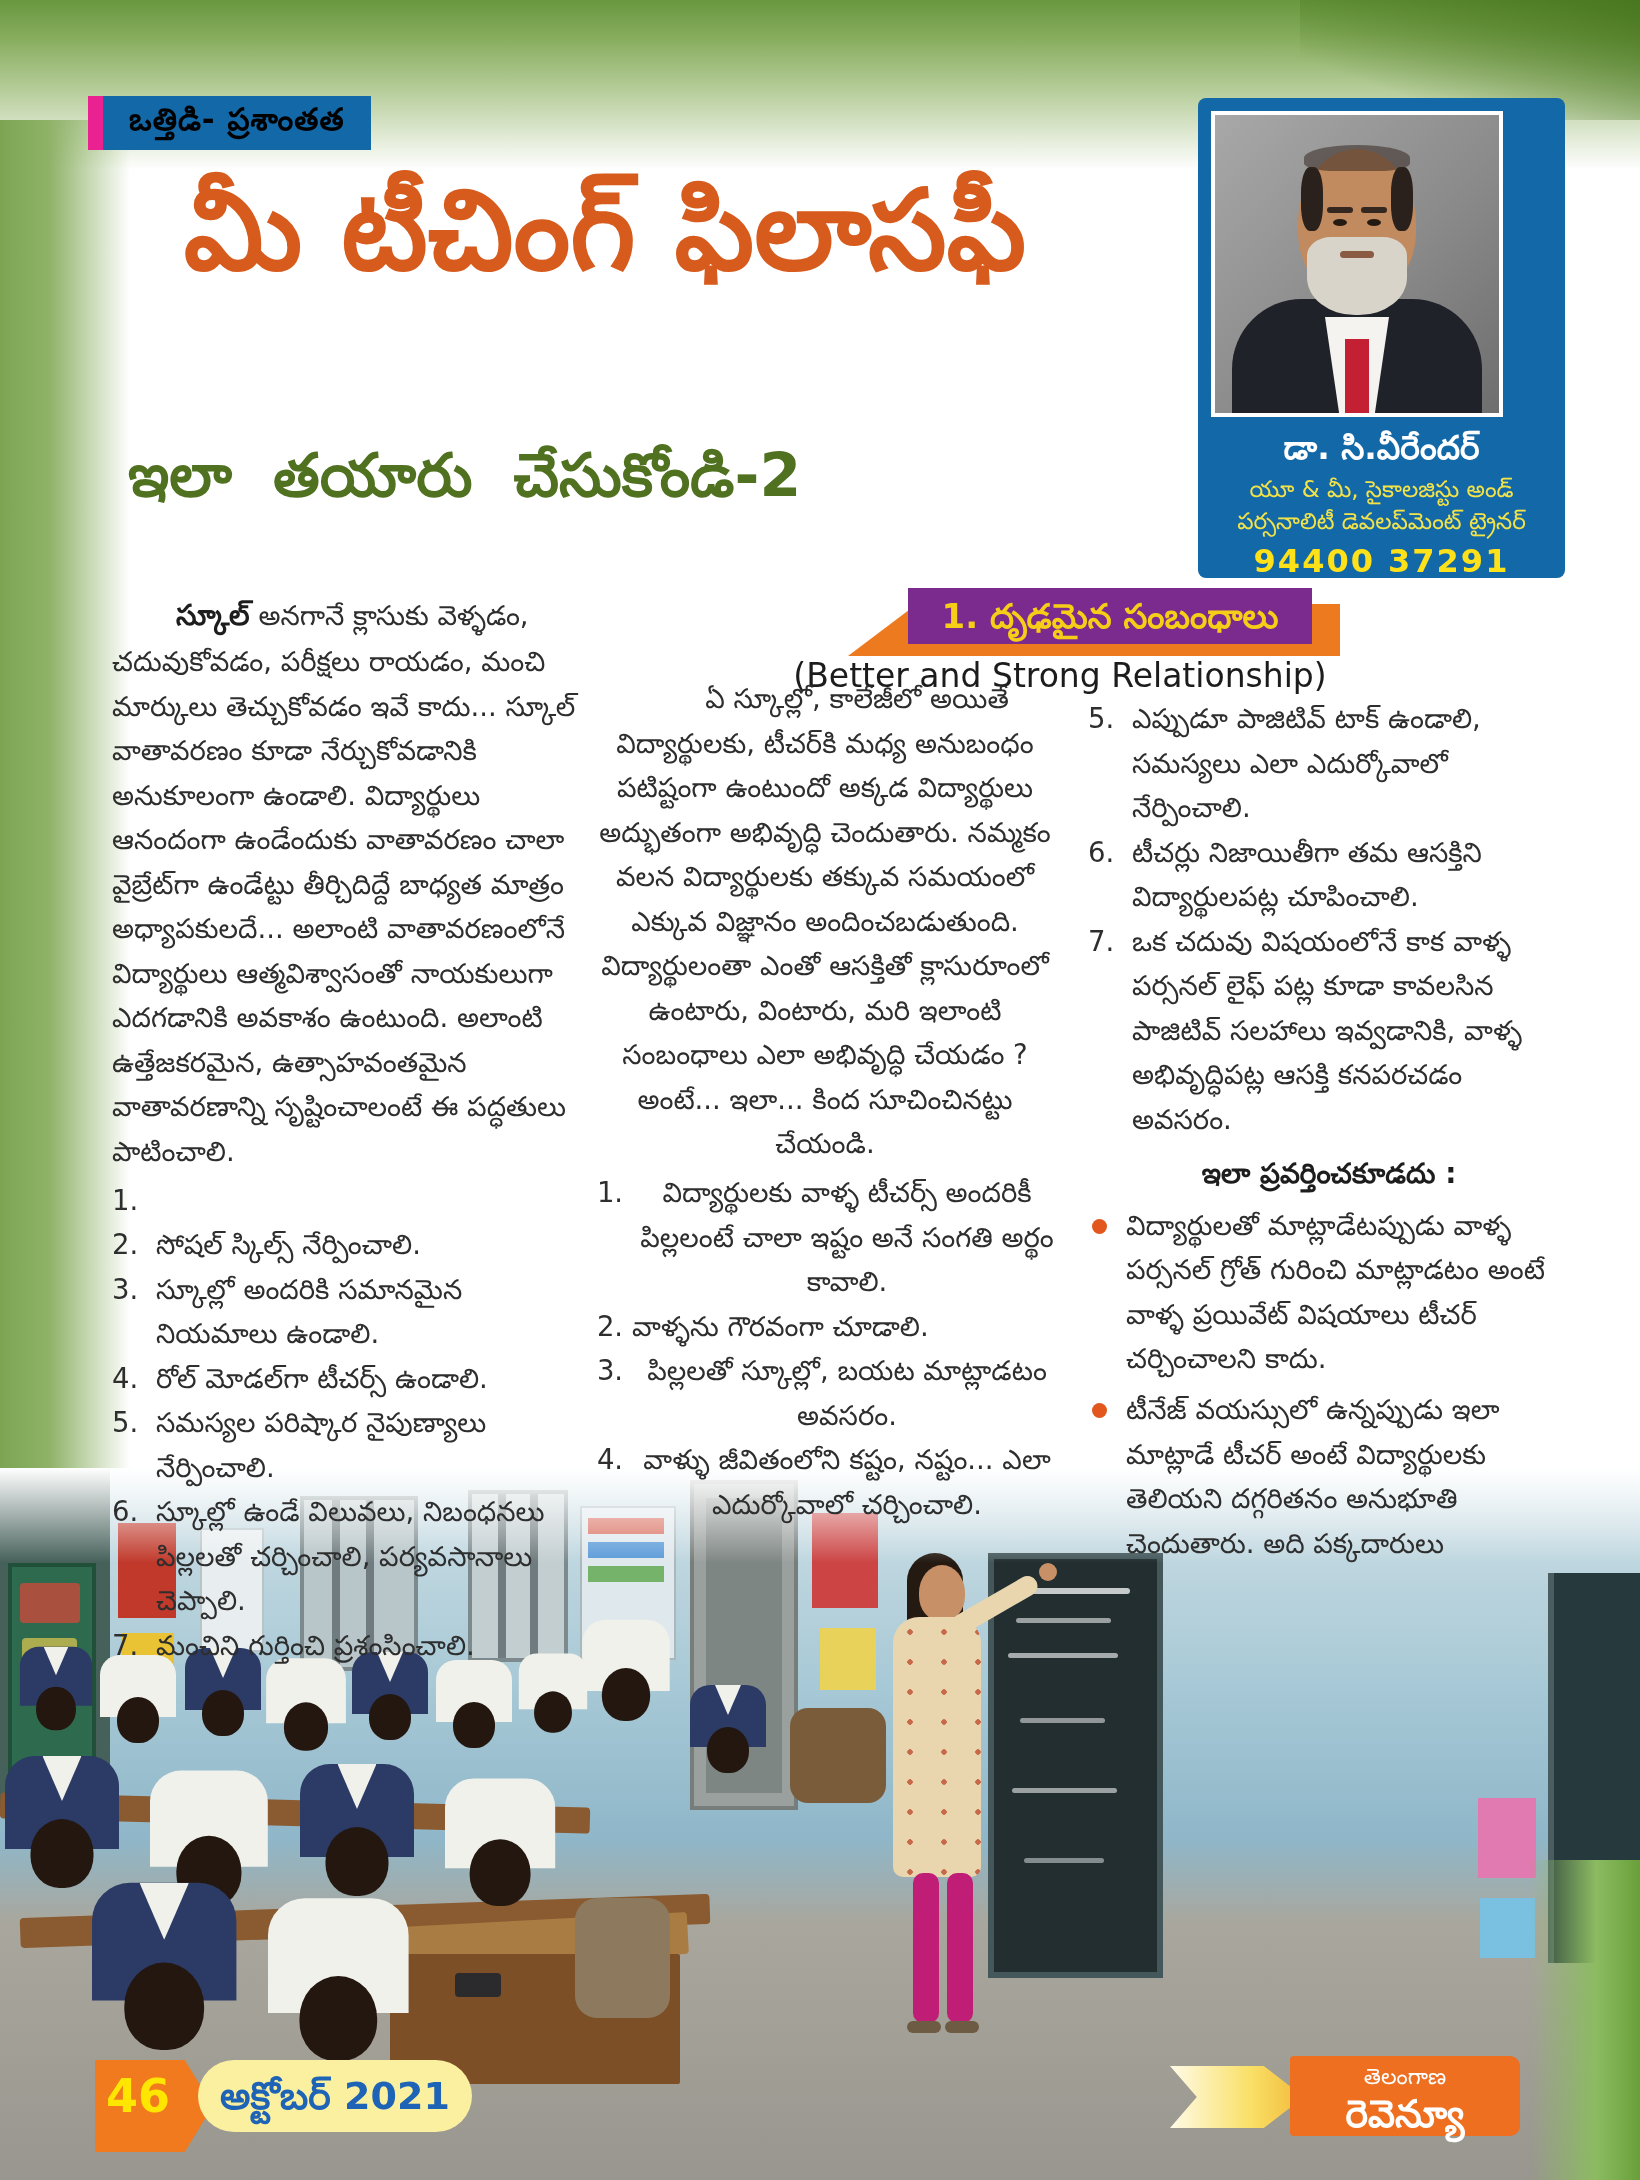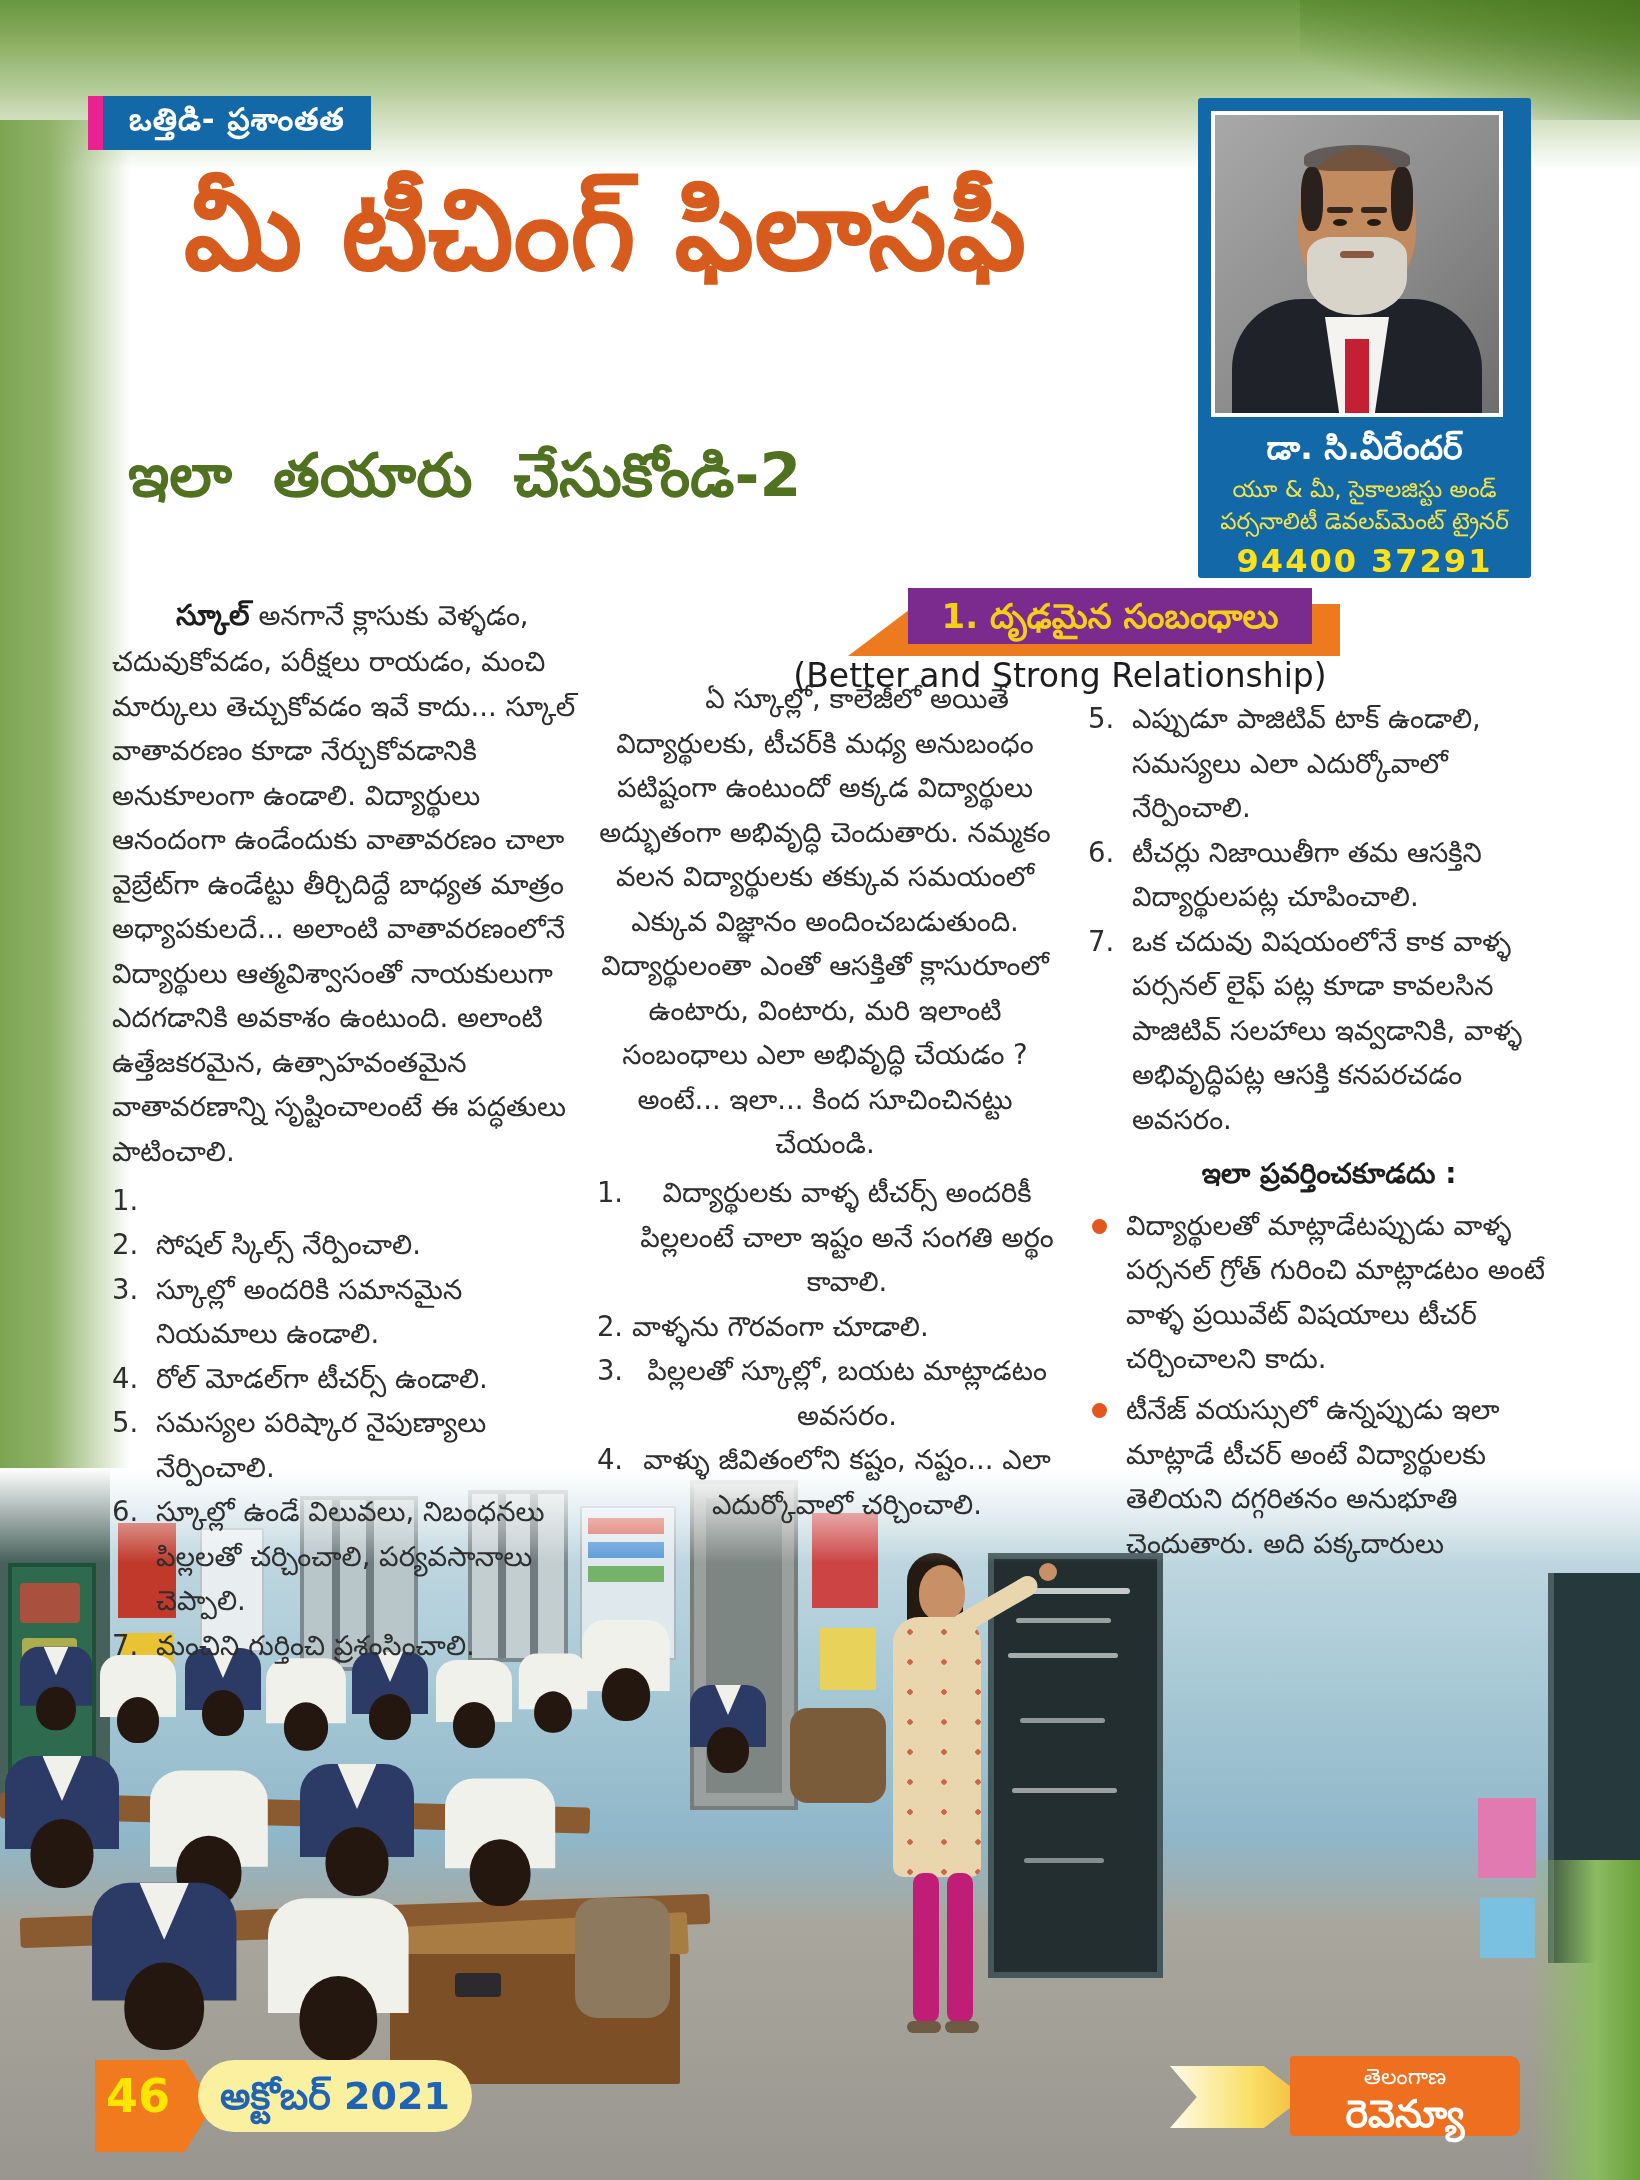--- a/index.html
+++ b/index.html
@@ -14,31 +14,31 @@
     background:linear-gradient(200deg,#49771f 0%,rgba(255,255,255,0) 75%);}
   .left-band{position:absolute;left:0;top:120px;width:130px;height:1440px;
     background:linear-gradient(90deg,#7ca552 0%,#8fb268 38%,rgba(255,255,255,0) 100%);}
   .right-band-bottom{position:absolute;right:0;top:1860px;width:110px;height:320px;
     background:linear-gradient(270deg,#69a03a 0%,#8cbb62 40%,rgba(255,255,255,0) 100%);z-index:6;}
 
   
   .tag-wrap{position:absolute;left:88px;top:96px;height:54px;display:flex;z-index:3;}
   .tag-pink{width:15px;height:54px;background:#ea2190;}
   .tag-blue{height:54px;background:#1368a7;padding:0 26px;display:flex;align-items:center;}
-  .tag-blue span{color:#ffffff;font-size:31px;font-weight:bold;letter-spacing:1px;}
+  .tag-blue span{color:#000000;font-size:31px;font-weight:bold;letter-spacing:1px;}
 
   
   .main-title{position:absolute;left:100px;top:158px;width:1010px;text-align:center;
     color:#d75b1c;font-size:112px;font-weight:bold;line-height:1.3;z-index:2;white-space:nowrap;}
   .sub-title{position:absolute;left:128px;top:440px;width:760px;
     color:#4f7120;font-size:60px;font-weight:600;word-spacing:20px;white-space:nowrap;}
 
   
-  .author-card{position:absolute;left:1198px;top:98px;width:333px;height:480px;
-    background:#1368a7;border-radius:3px;z-index:3;}
+  .author-card{position:absolute;left:1198px;top:98px;width:367px;height:480px;
+    background:#1368a7;border-radius:8px;z-index:3;}
   .portrait{position:absolute;left:13px;top:13px;width:292px;height:306px;
     border:4px solid #ffffff;background:linear-gradient(135deg,#a8a8a8 0%,#8b8b8b 55%,#6e6e6e 100%);
     overflow:hidden;box-sizing:border-box;}
   .suit{position:absolute;left:50%;bottom:-14px;transform:translateX(-50%);
     width:250px;height:128px;background:#20222a;border-radius:70px 70px 0 0;}
   .shirt{position:absolute;left:50%;bottom:0;transform:translateX(-50%);
     width:64px;height:96px;background:#f4f3ef;clip-path:polygon(0 0,100% 0,78% 100%,22% 100%);}
   .tie{position:absolute;left:50%;bottom:0;transform:translateX(-50%);
     width:24px;height:74px;background:#c32034;}
   .head{position:absolute;left:50%;top:34px;transform:translateX(-50%);

